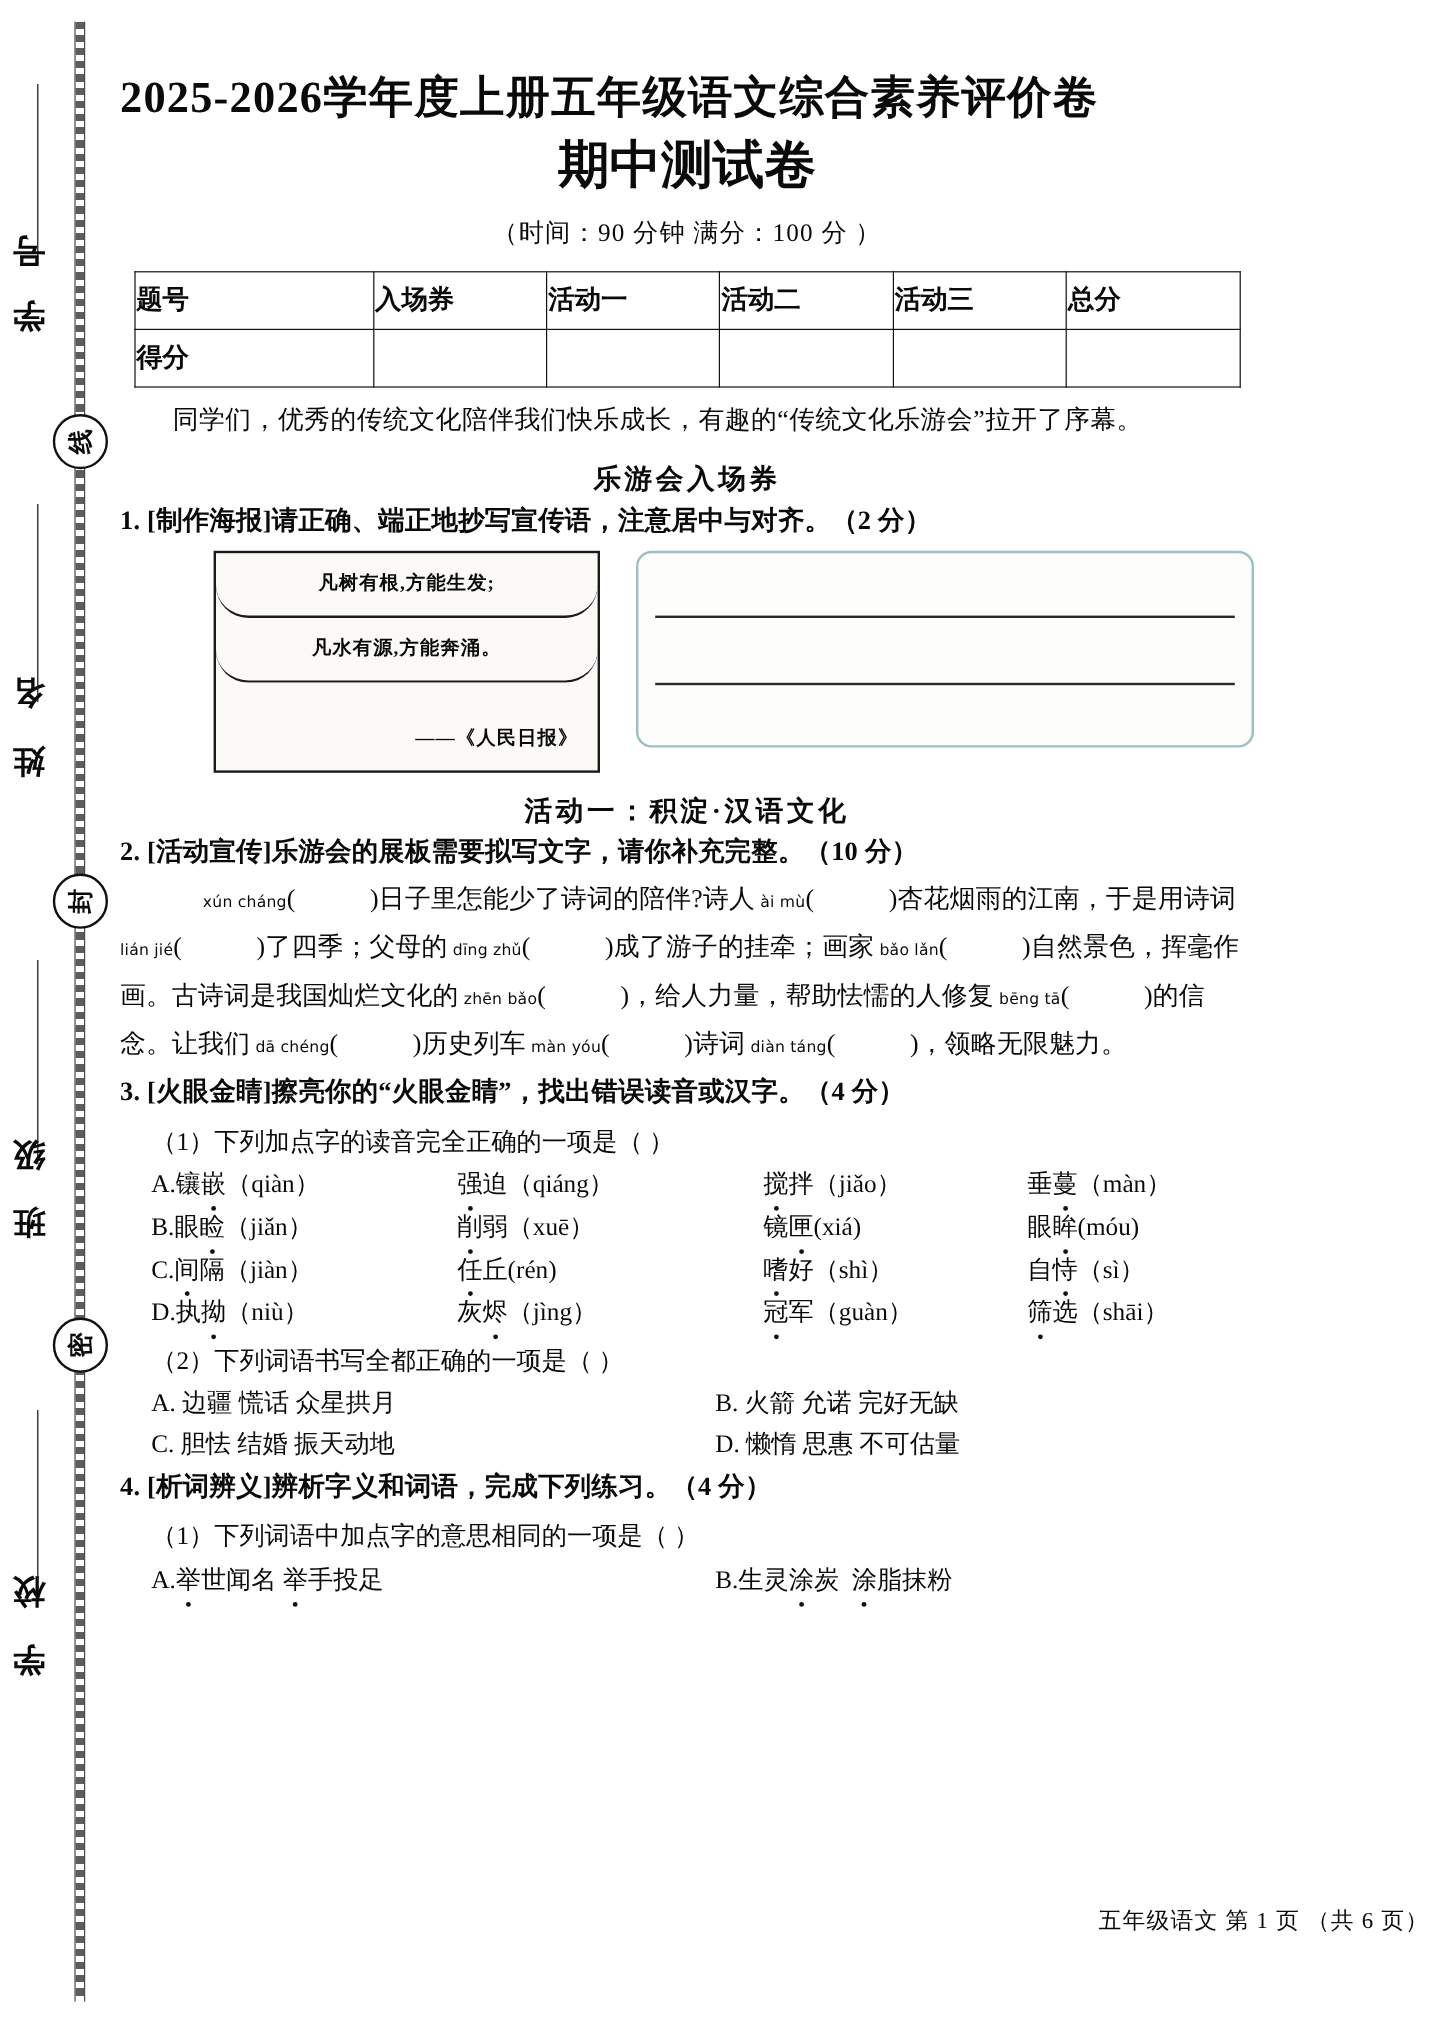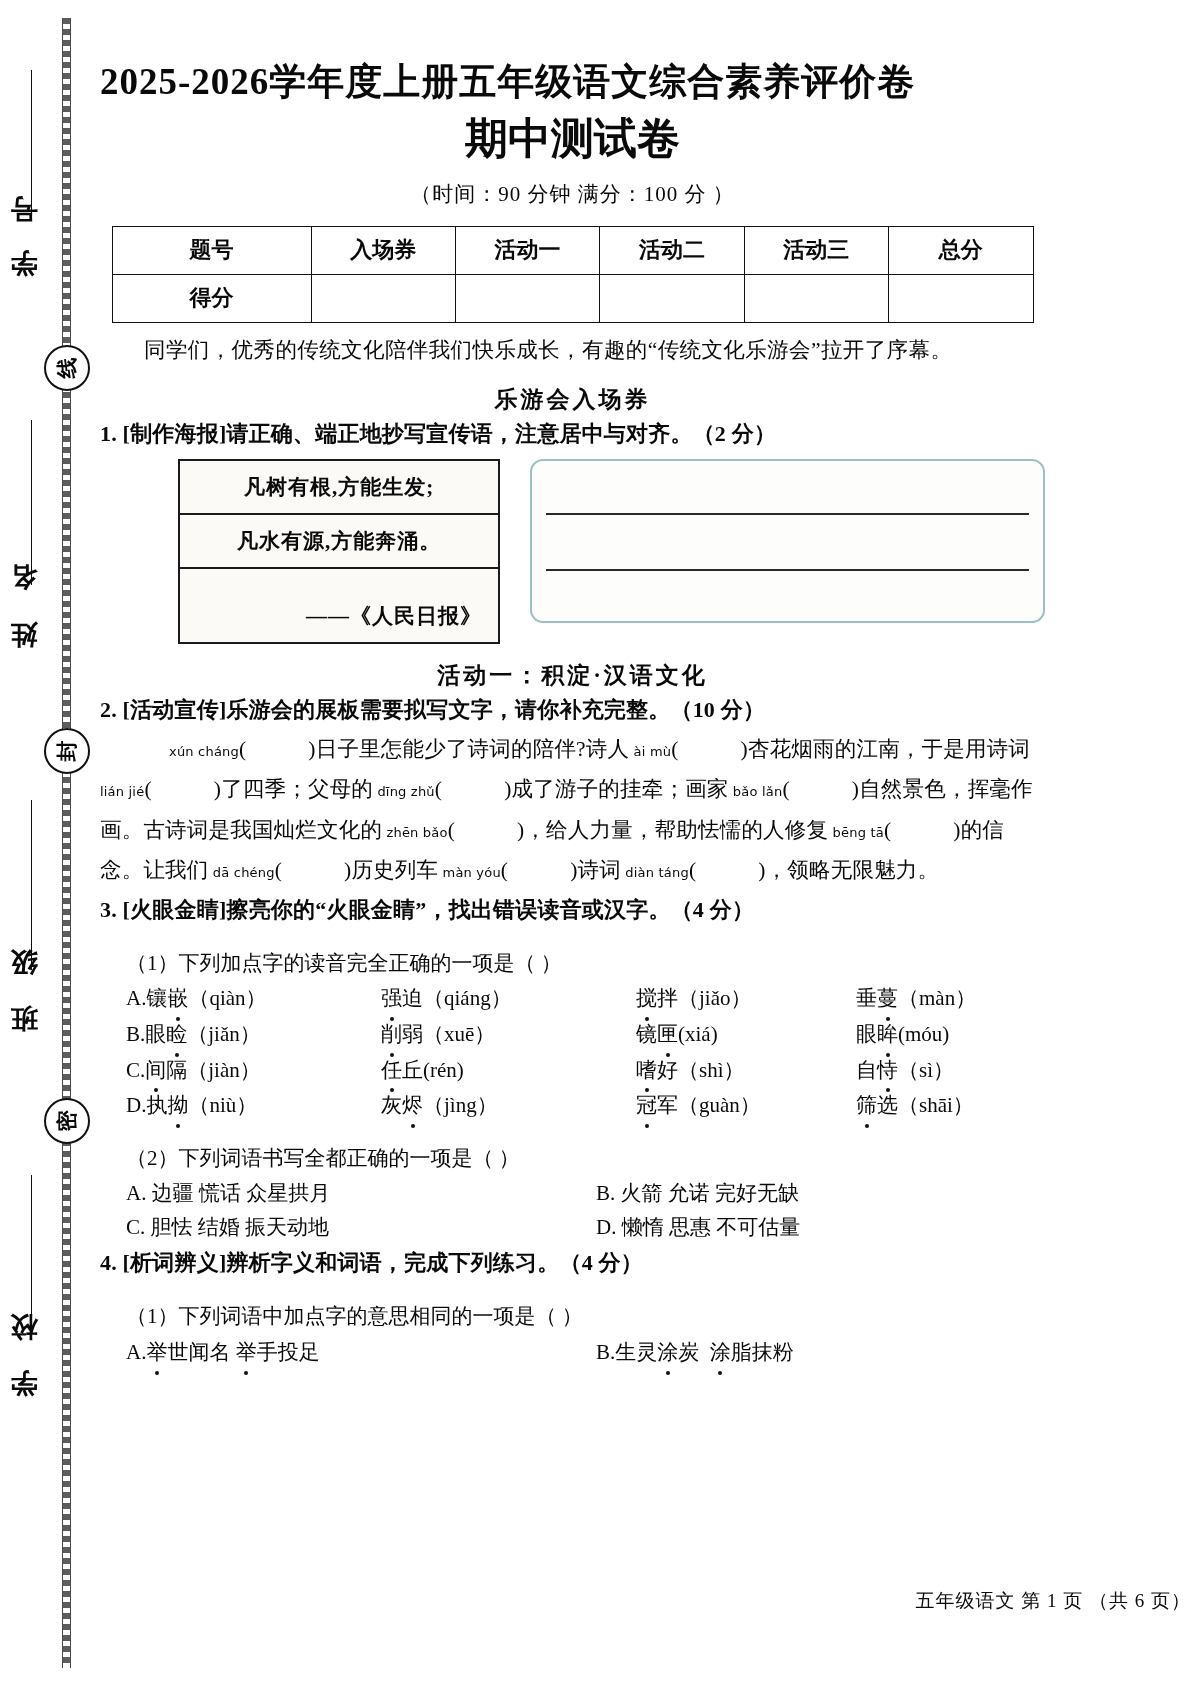--- a/index.html
+++ b/index.html
@@ -101,21 +101,21 @@
   
   table.score-table {
     margin: 18px auto 0 auto;
     width: 922px;
     border-collapse: collapse;
     table-layout: fixed;
   }
   table.score-table td {
     border: 1.4px solid #111;
     height: 45px;
-    text-align: center;
+    text-align: left;
     font-size: 22px;
     font-weight: bold;
   }
   table.score-table td.c0 { width: 196px; }
 
   .intro {
     font-size: 21.5px;
     line-height: 1.62;
     margin-top: 10px;
     text-indent: 44px;
@@ -131,21 +131,21 @@
   .q {
     font-size: 22px;
     line-height: 1.6;
     margin-top: 1px;
     font-weight: bold;
     letter-spacing: 0.2px;
   }
   .subq {
     font-size: 21px;
     line-height: 1.55;
-    margin-top: 20px;
+    margin-top: 8px;
     padding-left: 26px;
   }
   .passage {
     font-size: 21.5px;
     line-height: 1.88;
     margin-top: 2px;
     letter-spacing: 0.2px;
   }
   .passage .first { padding-left: 56px; }
   .py { font-family: "DejaVu Sans", sans-serif; font-size: 13px; }
@@ -162,24 +162,25 @@
     width: 318px;
     border: 2.5px solid #1b1b1b;
     background: #fbfaf7;
   }
   .slogan-cell {
     height: 52px;
     display: flex;
     align-items: center;
     justify-content: center;
     border-bottom: 2px solid #1b1b1b;
-    font-size: 21px;
+    font-size: 16px;
     font-weight: bold;
     font-family: "Liberation Serif", "DejaVu Serif", serif;
     letter-spacing: 1px;
+    border-radius: 27px;
   }
   .slogan-cell:last-child {
     border-bottom: none;
     justify-content: flex-end;
     padding-right: 16px;
     margin-top: 21px;
   }
   .answer-box {
     flex: 1;
     border: 2px solid #9bc0c4;

